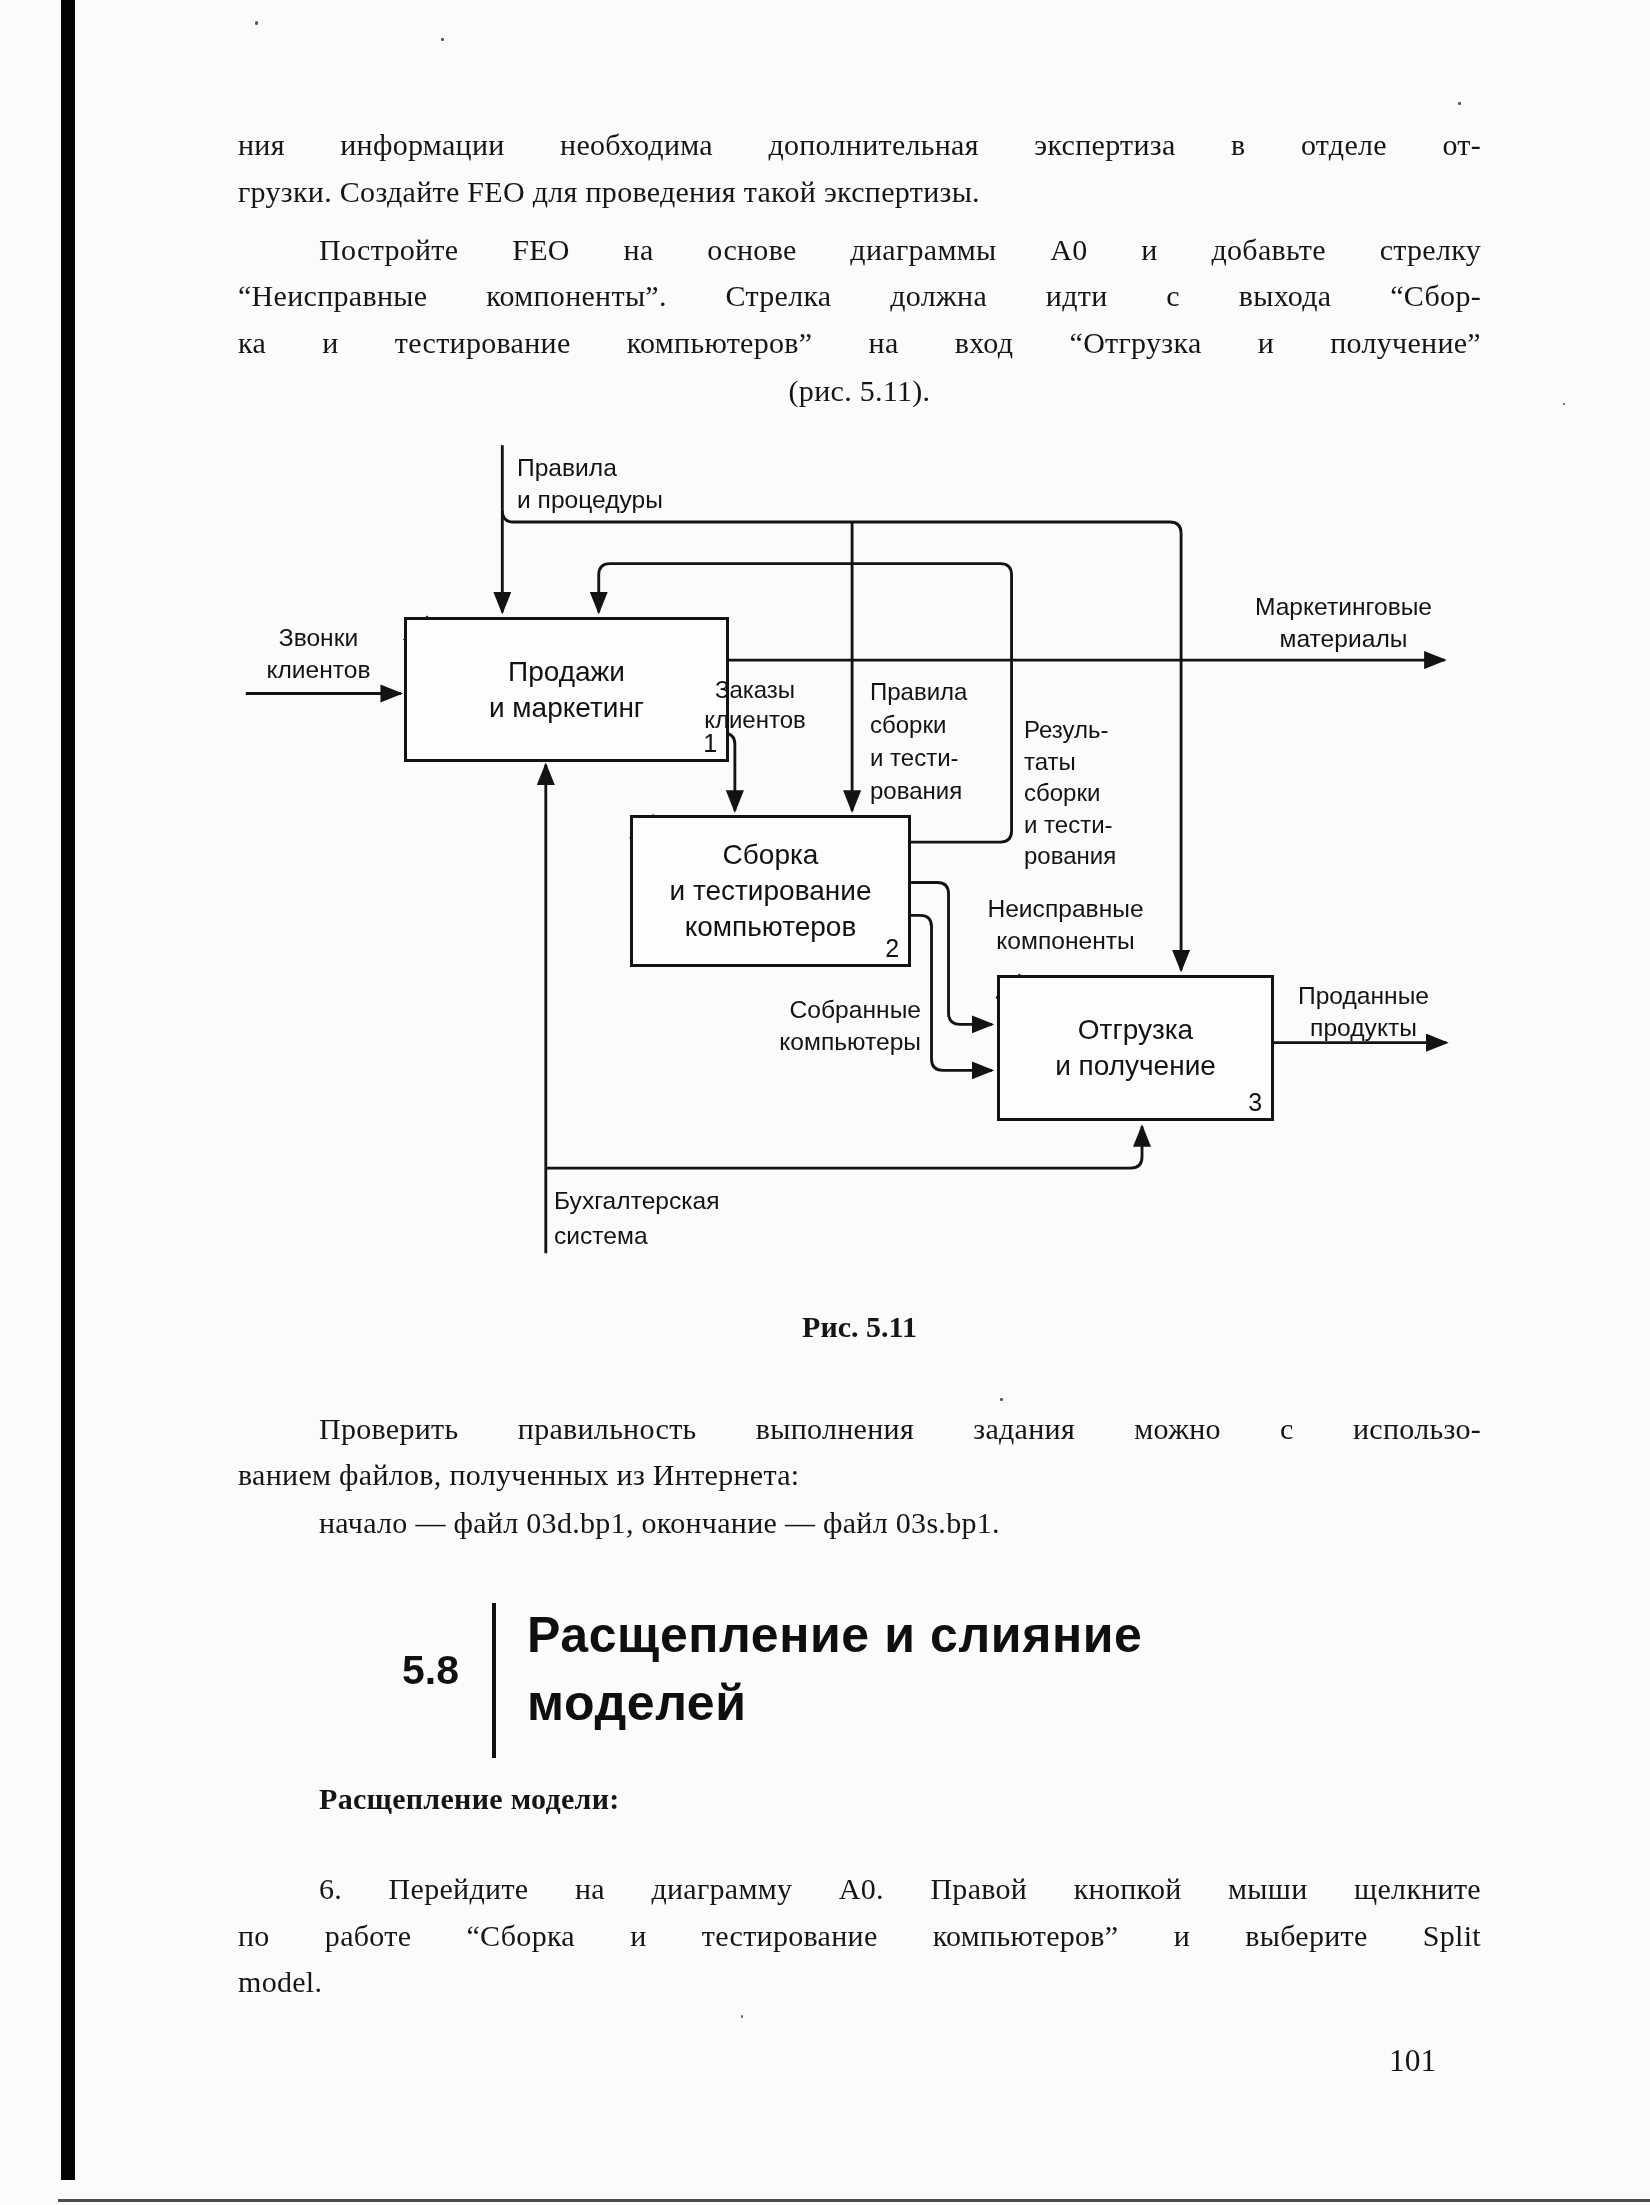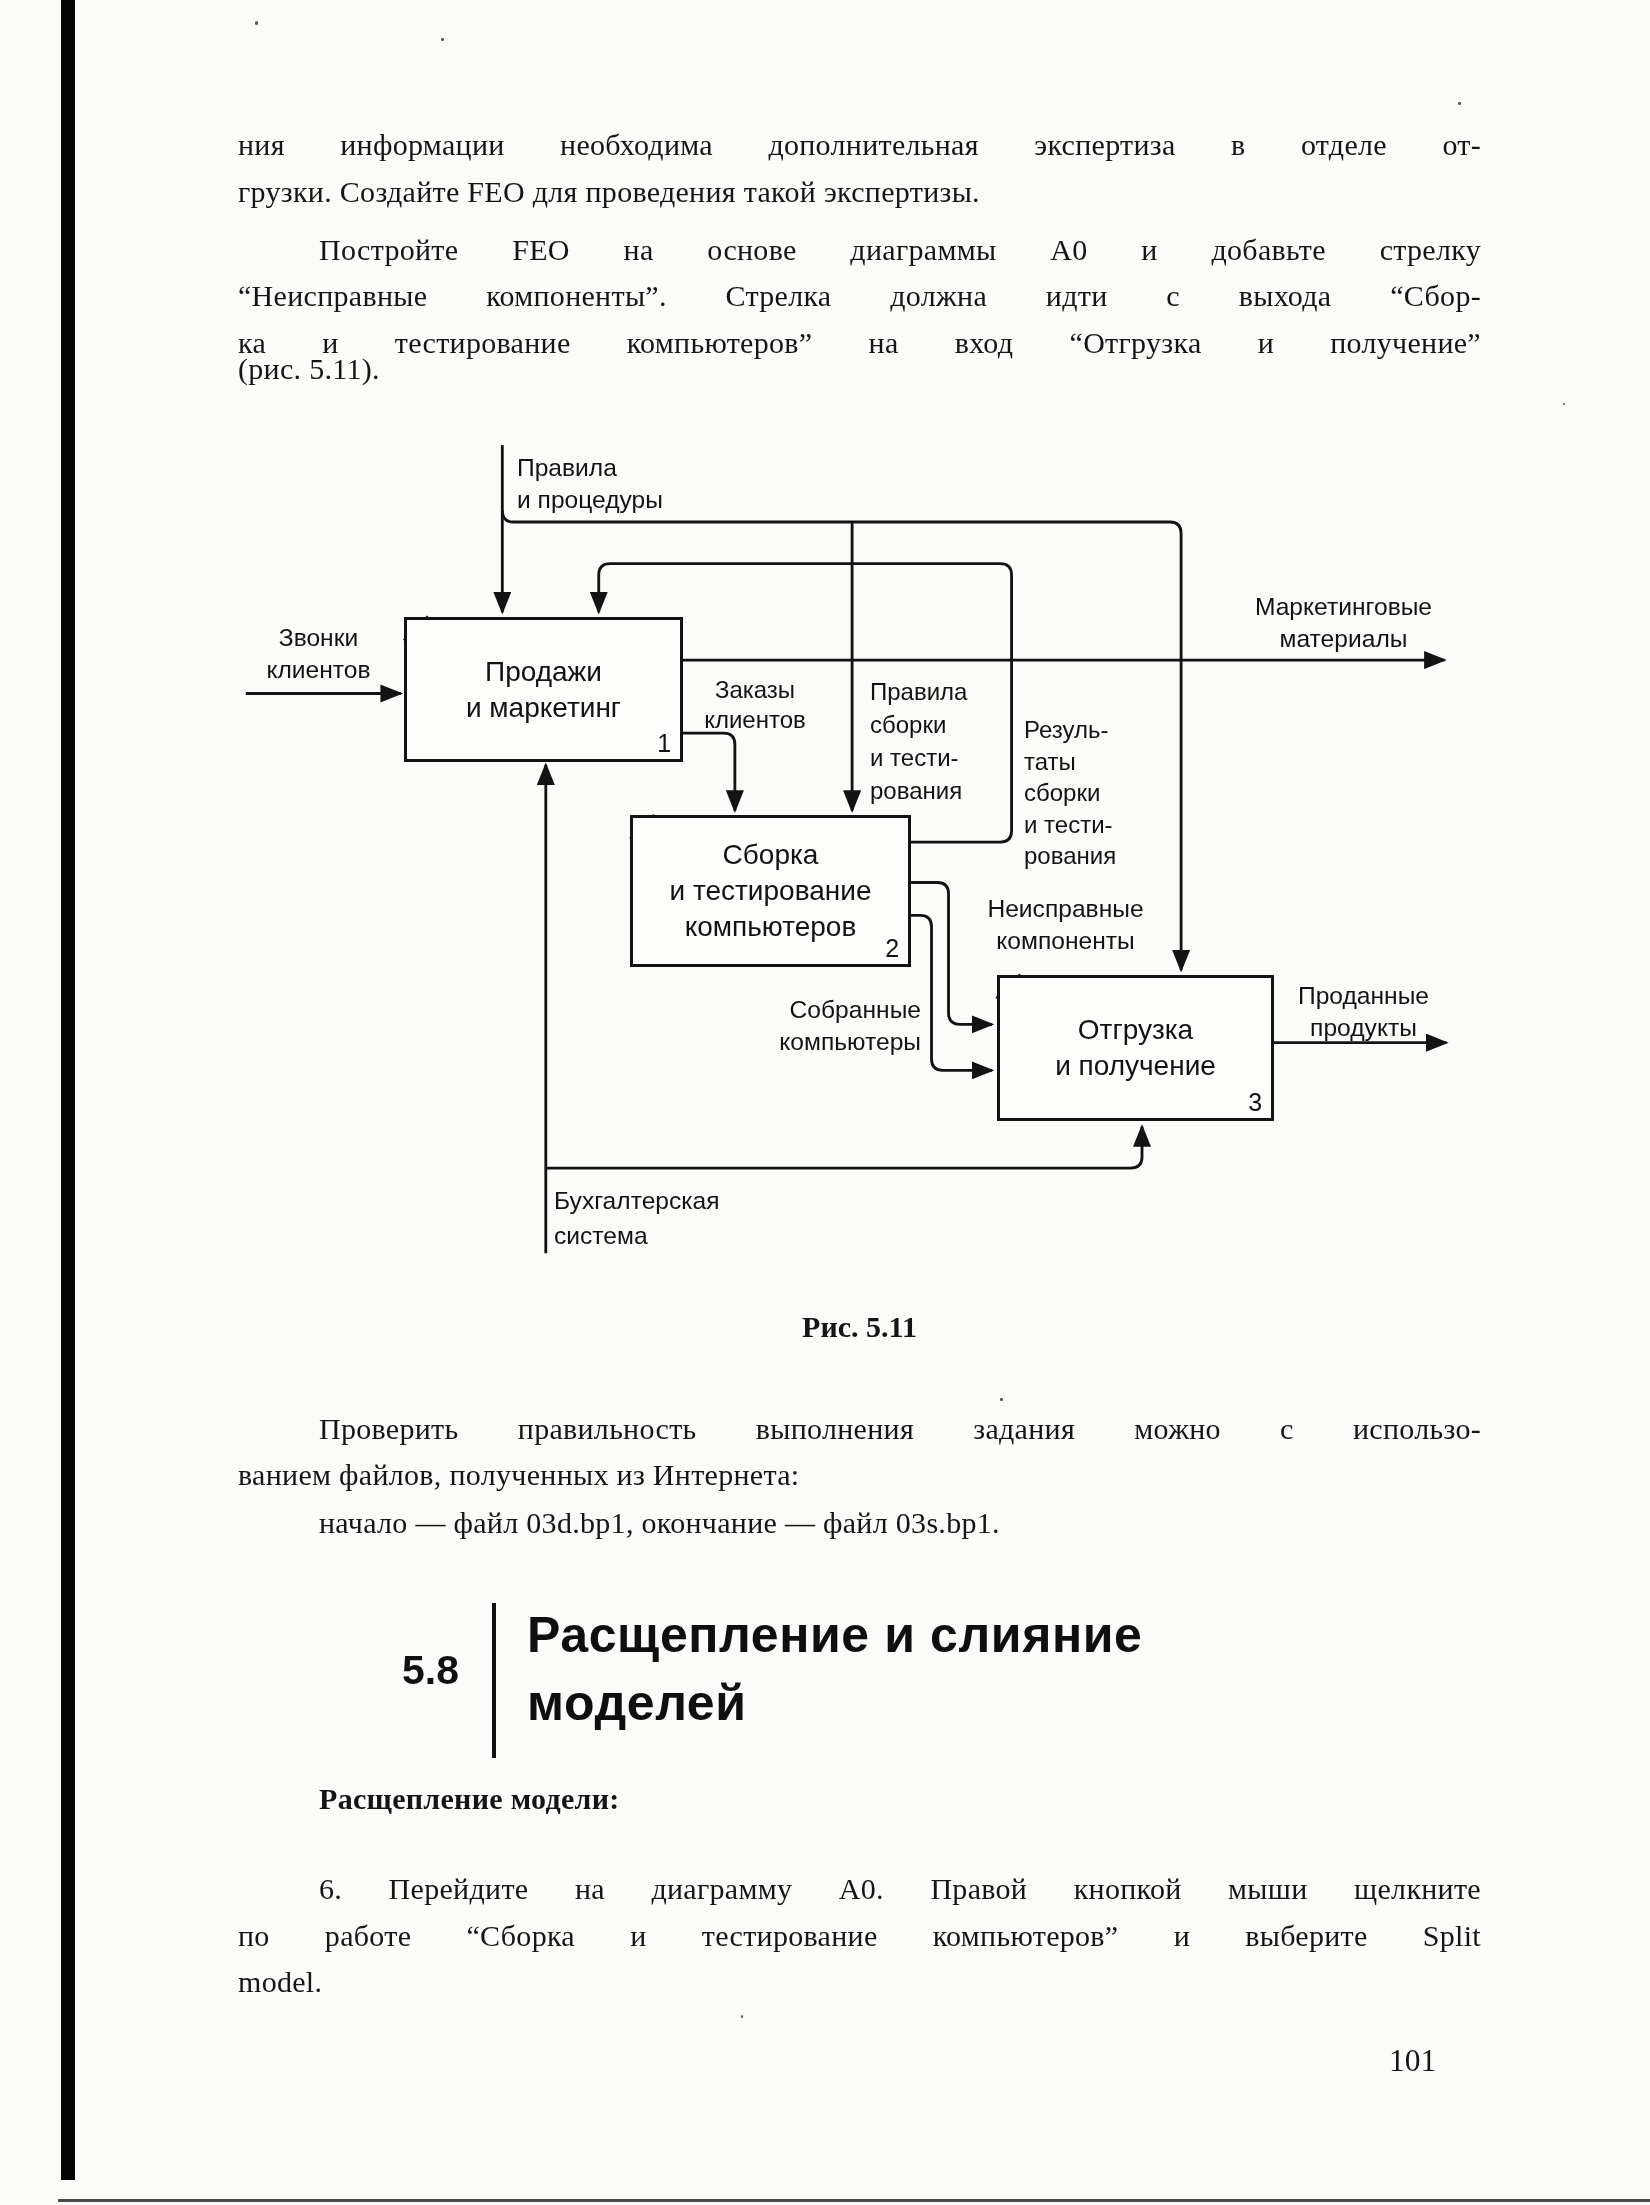--- a/index.html
+++ b/index.html
@@ -48,21 +48,21 @@
 <div class="abs noise" style="left:1458px;top:102px;width:2.5px;height:2.5px;"></div>
 <div class="abs noise" style="left:1563px;top:403px;width:1.9px;height:1.9px;"></div>
 <div class="abs noise" style="left:1000px;top:1398px;width:2.5px;height:2.5px;"></div>
 <div class="abs noise" style="left:741px;top:2015px;width:1.9px;height:3.2px;"></div>
 
 <div class="tline just" style="top:126px;">ния информации необходима дополнительная экспертиза в отделе от-</div>
 <div class="tline" style="top:173px;">грузки. Создайте FEO для проведения такой экспертизы.</div>
 <div class="tline just ind" style="top:231px;">Постройте FEO на основе диаграммы А0 и добавьте стрелку</div>
 <div class="tline just" style="top:277px;">“Неисправные компоненты”. Стрелка должна идти с выхода “Сбор-</div>
 <div class="tline just" style="top:324px;">ка и тестирование компьютеров” на вход “Отгрузка и получение”</div>
-<div class="tline" style="top:350px;">(рис. 5.11).</div>
+<div class="tline" style="top:372px;text-align:center;">(рис. 5.11).</div>
 
 <svg class="abs diagram" viewBox="0 0 2618 3498" xmlns="http://www.w3.org/2000/svg">
   <defs>
     <marker id="ah" viewBox="0 0 10 8" refX="9" refY="4" markerWidth="8" markerHeight="6.4" orient="auto-start-reverse">
       <path d="M0 0 L10 4 L0 8 Z" fill="#131313"></path>
     </marker>
   </defs>
   <g fill="none" stroke="#131313" stroke-width="4.5">
 
     <path d="M 390 1100 H 636" marker-end="url(#ah)"></path>
@@ -88,21 +88,21 @@
     <path d="M 866 1988 V 1213" marker-end="url(#ah)"></path>
 
     <path d="M 866 1853 H 1794 Q 1812 1853 1812 1835 V 1787" marker-end="url(#ah)"></path>
 
     <path d="M 641 1016 L 679 978"></path>
     <path d="M 1000 1331 L 1038 1293"></path>
     <path d="M 1581 1584 L 1619 1546"></path>
   </g>
 </svg>
 
-<div class="abox" style="left:404px;top:617px;width:279px;height:145px;">
+<div class="abox" style="left:404px;top:617px;width:325px;height:145px;">
   <span>Продажи
 и маркетинг</span>
   <span class="boxnum">1</span>
 </div>
 <div class="abox" style="left:630px;top:815px;width:281px;height:152px;">
   <span>Сборка
 и тестирование
 компьютеров</span>
   <span class="boxnum">2</span>
 </div>

